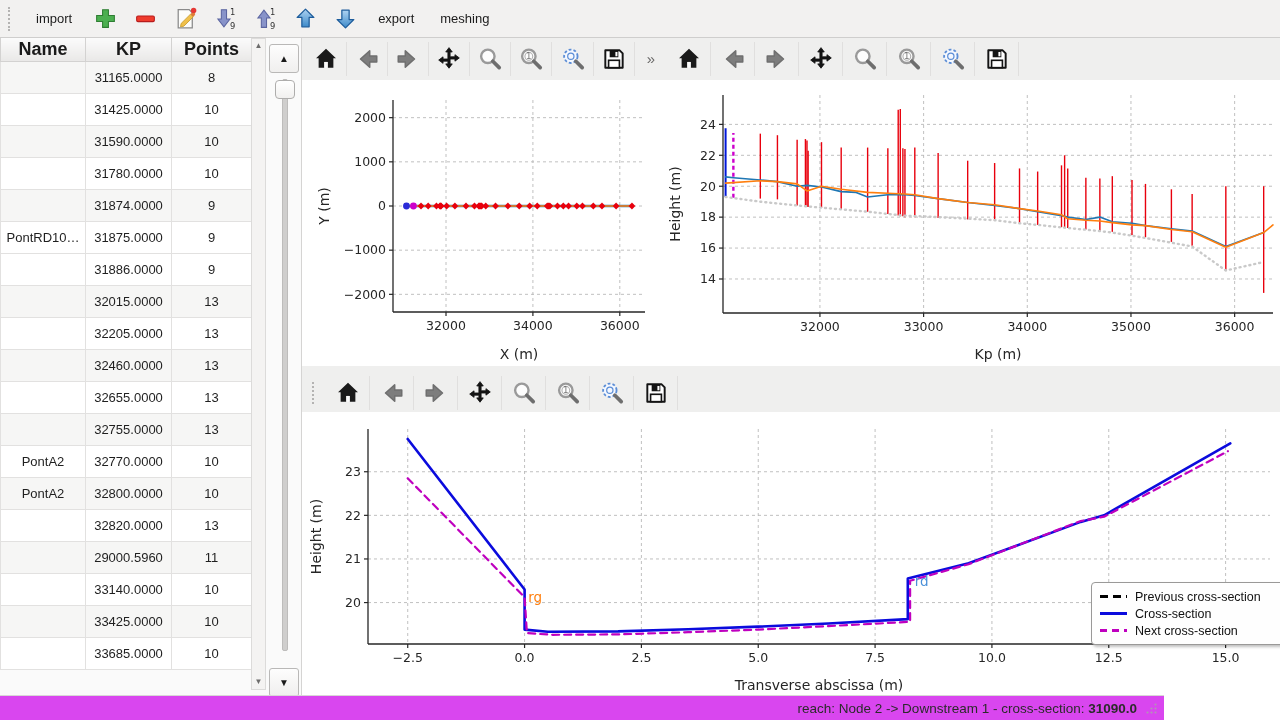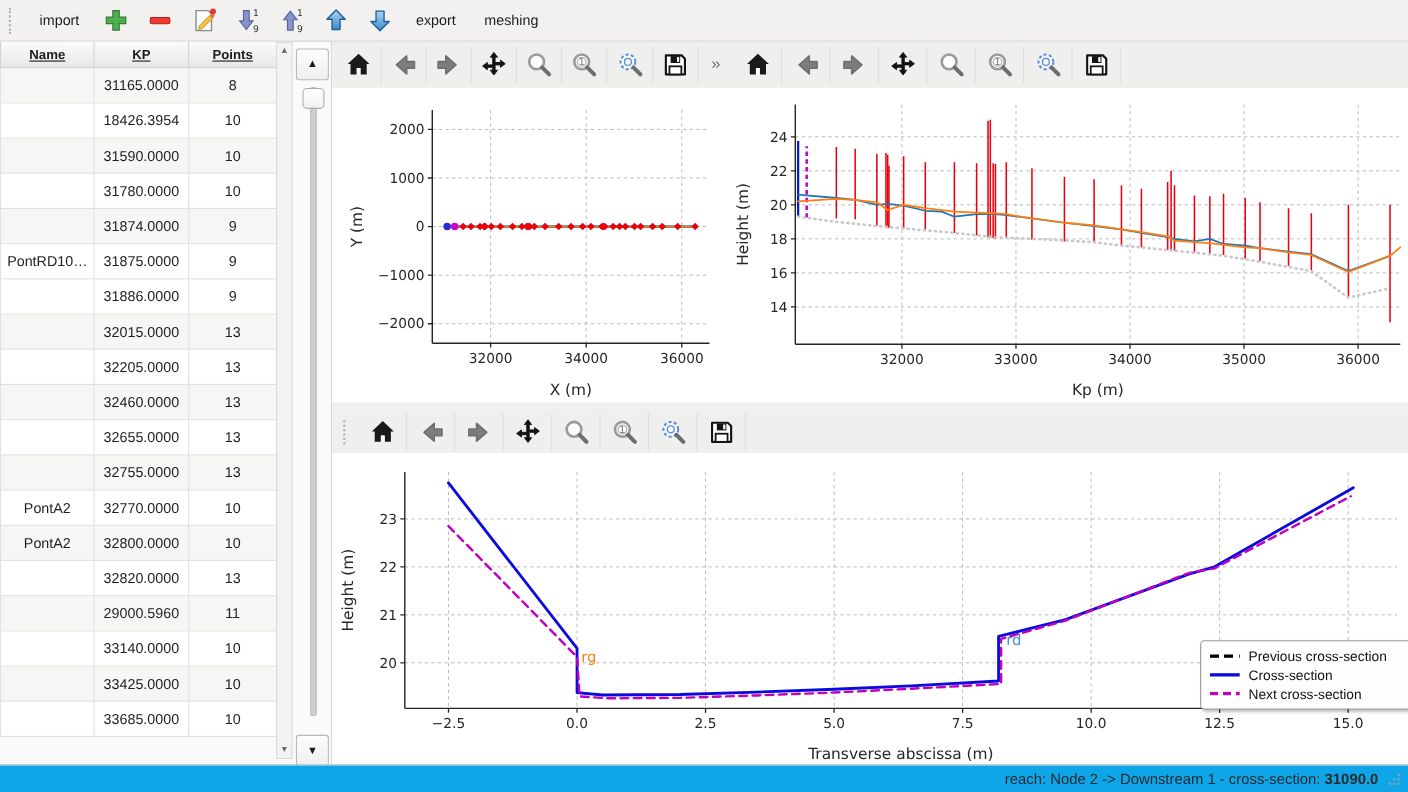--- a/index.html
+++ b/index.html
@@ -9,21 +9,21 @@
   .topbar{position:absolute;left:0;top:0;width:1280px;height:38px;background:#f2f1f0;
           border-bottom:1px solid #cfcecd;display:flex;align-items:center;gap:6px;padding:0 6px;box-sizing:border-box;}
   .drag-handle{width:4px;height:24px;border-left:2px dotted #b4b3b2;margin:0 6px 0 2px;}
   .tb-text{background:none;border:none;font:inherit;color:#1c1c1c;padding:6px 10px;cursor:default;}
   .tb-icon{background:none;border:none;width:34px;height:32px;padding:2px;display:flex;align-items:center;justify-content:center;}
   .tb-icon svg{width:25px;height:25px;}
   
   .left-panel{position:absolute;left:0;top:38px;width:302px;height:657px;background:#fafafa;border-right:1px solid #d5d4d3;box-sizing:border-box;}
   table.xs-table{position:absolute;left:0;top:0;width:251px;border-collapse:collapse;table-layout:fixed;background:#fff;}
   .xs-table th{height:21px;background:linear-gradient(#fbfbfb,#e9e8e7);border:1px solid #d3d2d1;border-top:none;
-               font-weight:bold;font-size:12px;color:#1a1a1a;text-decoration:underline;}
+               font-weight:bold;font-size:18px;color:#1a1a1a;}
   .xs-table td{height:29px;border:1px solid #e2e1e0;text-align:center;font-size:13px;color:#1f1f1f;
                white-space:nowrap;overflow:hidden;background:#fff;}
   .xs-table tr.alt td{background:#f6f6f5;}
   .xs-table tr.selected td{background:#3181c3;color:#fff;border-color:#5598cf;}
   .xs-table col.c-name{width:85px;}.xs-table col.c-kp{width:86px;}.xs-table col.c-pts{width:80px;}
   .vscroll{position:absolute;left:251px;top:0;width:15px;height:652px;background:#f4f3f2;border:1px solid #dcdbda;box-sizing:border-box;}
   .vs-arrow{position:absolute;left:0;width:13px;text-align:center;font-size:8px;color:#6d6c6b;line-height:12px;}
   .vs-arrow.up{top:1px;} .vs-arrow.down{bottom:1px;}
   .slider-col{position:absolute;left:267px;top:0;width:35px;height:657px;}
   .nav-btn{position:absolute;left:2px;width:30px;height:29px;background:linear-gradient(#fdfdfd,#f0efee);
@@ -56,21 +56,21 @@
   .chart text{font-family:"DejaVu Sans","Liberation Sans",sans-serif;}
   
   .legend{position:absolute;left:789px;top:216px;width:182px;background:#fefefe;border:1px solid #9a9998;border-radius:4px;
           box-shadow:2px 2px 3px rgba(0,0,0,0.25);padding:5px 8px;font-size:12.5px;color:#111;}
   .legend .row{display:flex;align-items:center;gap:8px;height:17px;}
   .lg-line{display:inline-block;width:27px;}
   .lg-prev{height:3.6px;background:repeating-linear-gradient(90deg,#000 0 8px,transparent 8px 13px);}
   .lg-cur{height:2.8px;background:#0b0bdd;}
   .lg-next{height:2.8px;background:repeating-linear-gradient(90deg,#bf00bf 0 7px,transparent 7px 12px);}
   
-  .statusbar{position:absolute;left:0;top:695px;width:1280px;height:25px;background:#0ea5e9;border-top:1px solid #d8d7d6;
+  .statusbar{position:absolute;left:0;top:695px;width:1164px;height:25px;background:#d946ef;border-top:1px solid #d8d7d6;
              box-sizing:border-box;display:flex;align-items:center;justify-content:flex-end;gap:8px;padding-right:6px;}
   .st-text{color:#2b2b2b;font-size:13.5px;}
   .st-text b{font-weight:bold;}
   .grip{width:13px;height:13px;opacity:.8;}
 </style>
 </head>
 <body>
 
 <div class="app">
 
@@ -150,21 +150,21 @@
           </tr>
         </thead>
       <tbody id="xs-body">
           <tr class="alt">
             <td></td>
             <td>31165.0000</td>
             <td>8</td>
           </tr>
           <tr>
             <td></td>
-            <td>18426.3954</td>
+            <td>31425.0000</td>
             <td>10</td>
           </tr>
           <tr class="alt">
             <td></td>
             <td>31590.0000</td>
             <td>10</td>
           </tr>
           <tr>
             <td></td>
             <td>31780.0000</td>

